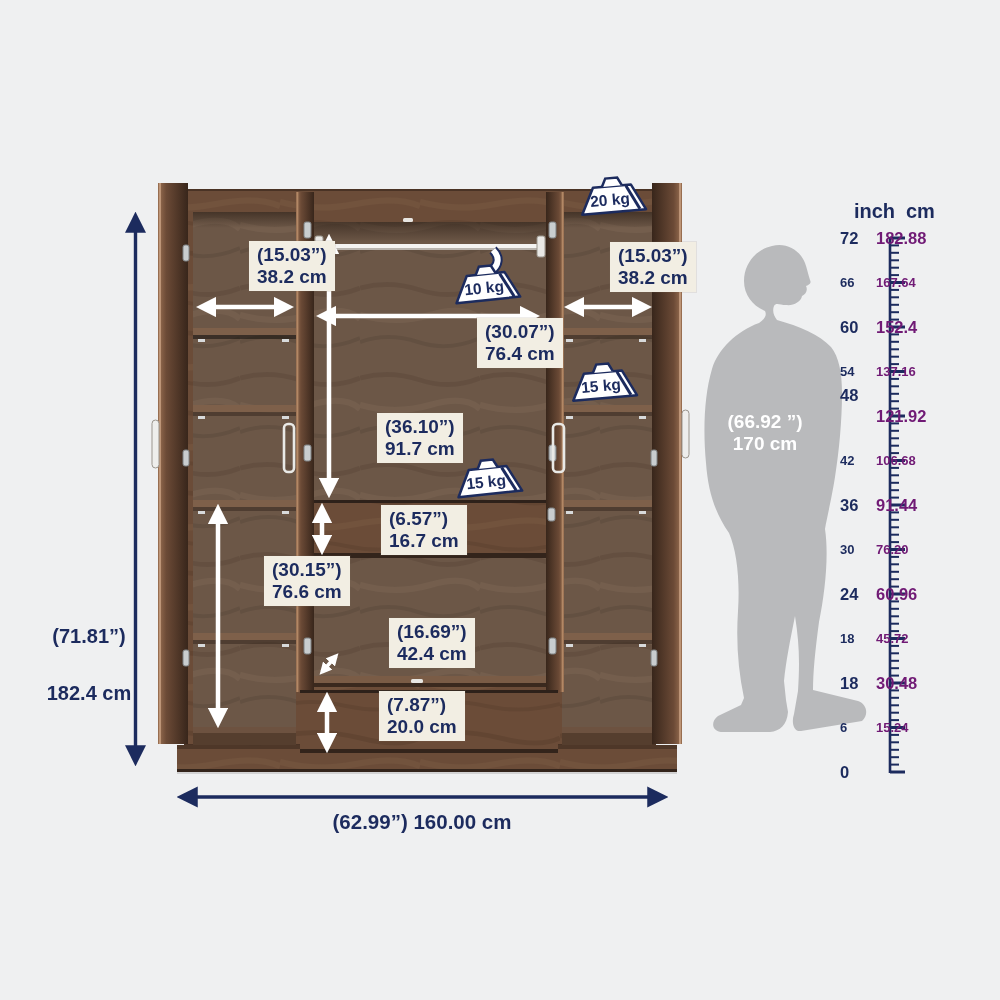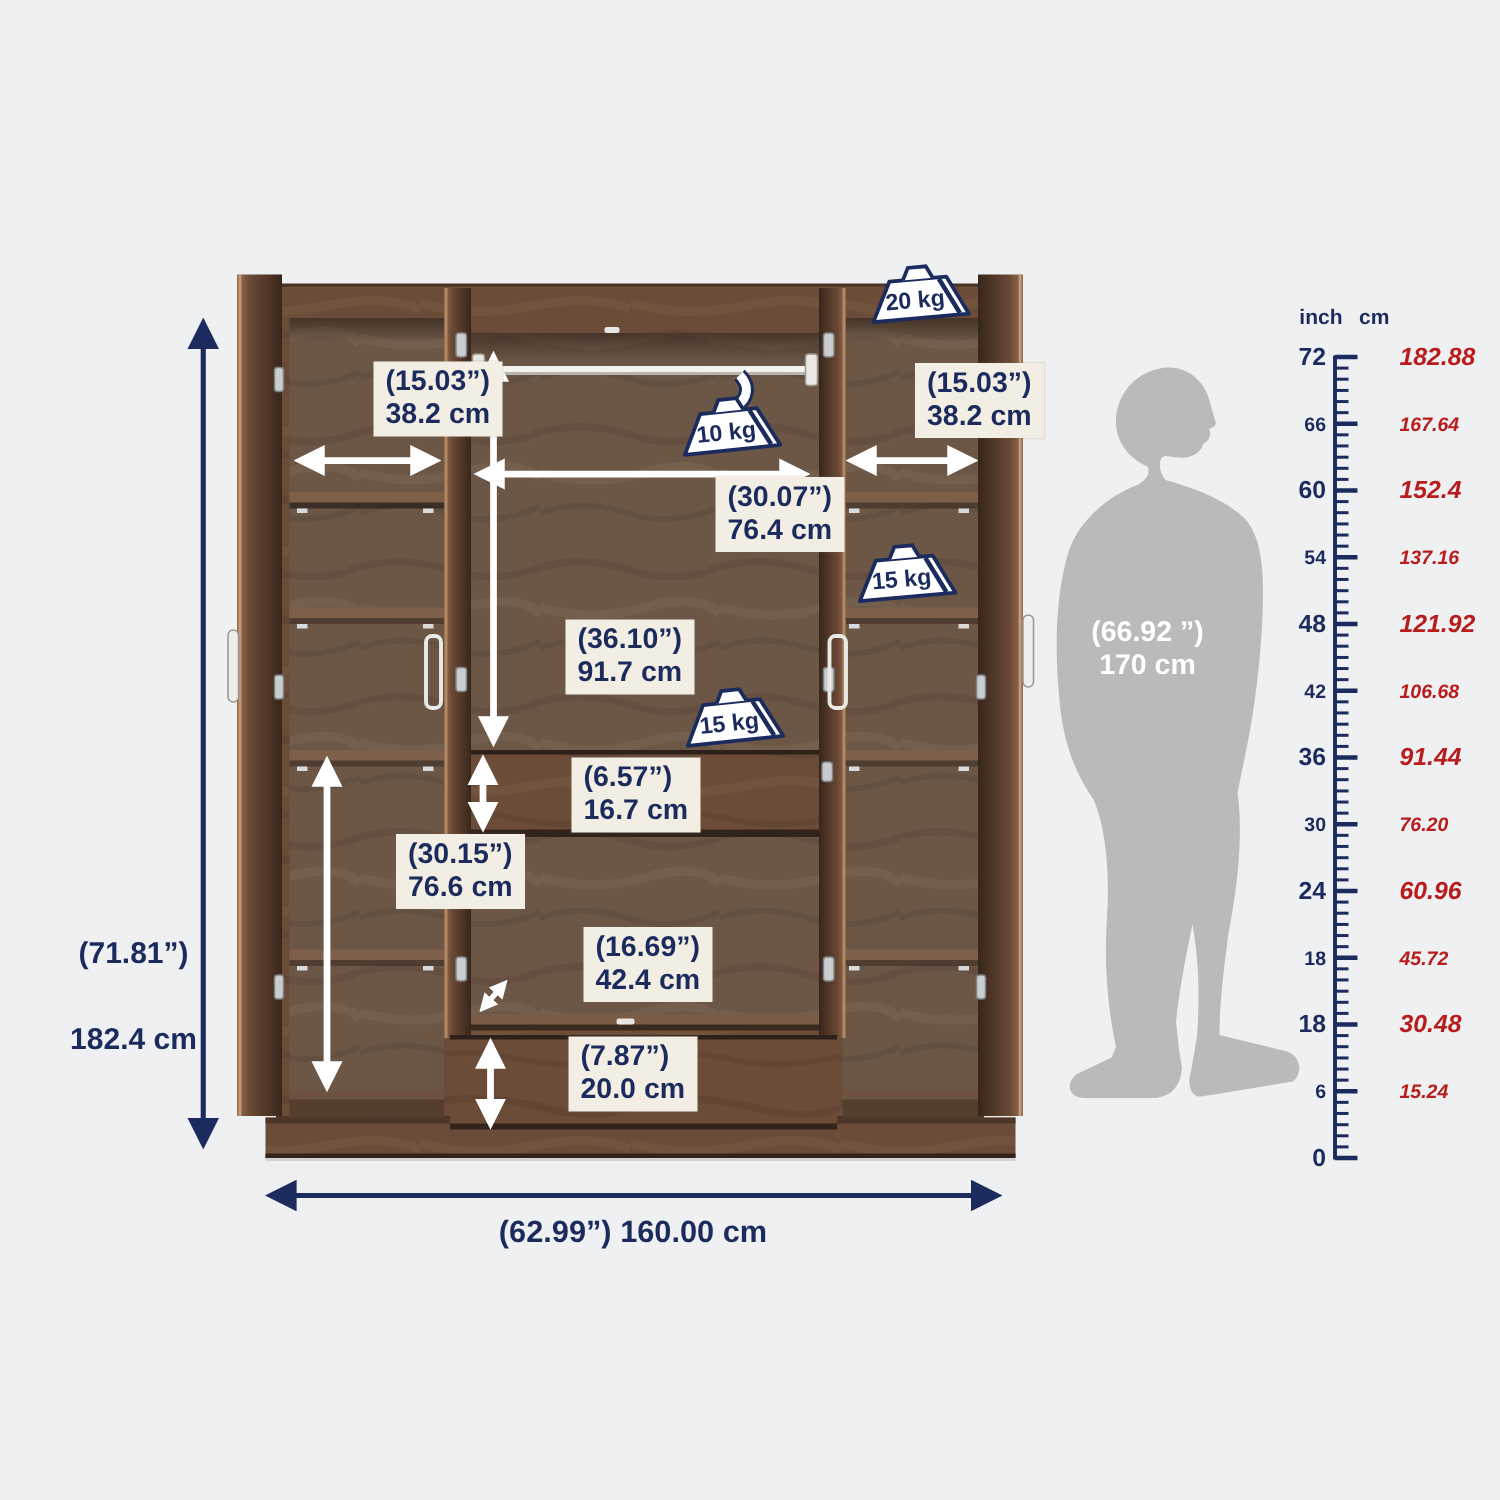--- a/index.html
+++ b/index.html
@@ -7,25 +7,25 @@
   .stage{position:relative;width:1000px;height:1000px;background:#eff0f1;overflow:hidden;}
   .stage svg{position:absolute;left:0;top:0;}
   .lbl{position:absolute;font-weight:bold;color:#1c2b5e;}
   .box{background:#f2eee3;padding:3px 8px;font-size:19px;line-height:22px;text-align:left;box-shadow:0 0 0 1px rgba(120,110,90,.12);margin-left:44px;}
   .box span{display:block;}
   .nobg{text-align:center;font-size:20px;line-height:26px;}
   .nobg span{display:block;margin-top:31px;}
   .oneline{text-align:center;font-size:20.5px;white-space:nowrap;}
   .person-lbl{color:#ffffff;text-align:center;font-size:19px;line-height:22px;margin-top:12px;}
   .person-lbl span{display:block;}
-  .ri{position:absolute;left:840px;width:44px;text-align:right;height:22px;line-height:22px;color:#1c2b5e;font-weight:bold;}
-  .rc{position:absolute;left:933px;height:22px;line-height:22px;color:#b91c1c;font-weight:bold;white-space:nowrap;font-style:italic;}
+  .ri{position:absolute;left:840px;width:44px;height:22px;line-height:22px;color:#1c2b5e;font-weight:bold;}
+  .rc{position:absolute;left:876px;height:22px;line-height:22px;color:#701a75;font-weight:bold;white-space:nowrap;}
   .maj{font-size:16.5px;}
   .min{font-size:13px;}
-  .rhead{position:absolute;color:#1c2b5e;font-weight:bold;font-size:14px;height:22px;line-height:22px;}
+  .rhead{position:absolute;color:#1c2b5e;font-weight:bold;font-size:20px;height:22px;line-height:22px;}
 </style>
 </head>
 <body>
 
 <div class="stage">
 
 <svg width="1000" height="1000" viewBox="0 0 1000 1000">
   <defs>
     <marker id="aw" markerWidth="4.6" markerHeight="4.6" viewBox="0 0 10 10" refX="7" refY="5" orient="auto-start-reverse">
       <path d="M0,0 L10,5 L0,10 Z" fill="#ffffff"></path>
@@ -364,21 +364,21 @@
 <div class="rhead" style="left:906px;top:200px">cm</div>
 
 <div class="ri maj" style="top:227px">72</div>
 <div class="rc maj" style="top:227px">182.88</div>
 <div class="ri min" style="top:271.5px">66</div>
 <div class="rc min" style="top:271.5px">167.64</div>
 <div class="ri maj" style="top:316px">60</div>
 <div class="rc maj" style="top:316px">152.4</div>
 <div class="ri min" style="top:360.5px">54</div>
 <div class="rc min" style="top:360.5px">137.16</div>
-<div class="ri maj" style="top:405px">48</div>
+<div class="ri maj" style="top:384px">48</div>
 <div class="rc maj" style="top:405px">121.92</div>
 <div class="ri min" style="top:449.5px">42</div>
 <div class="rc min" style="top:449.5px">106.68</div>
 <div class="ri maj" style="top:494px">36</div>
 <div class="rc maj" style="top:494px">91.44</div>
 <div class="ri min" style="top:538.5px">30</div>
 <div class="rc min" style="top:538.5px">76.20</div>
 <div class="ri maj" style="top:583px">24</div>
 <div class="rc maj" style="top:583px">60.96</div>
 <div class="ri min" style="top:627.5px">18</div>

